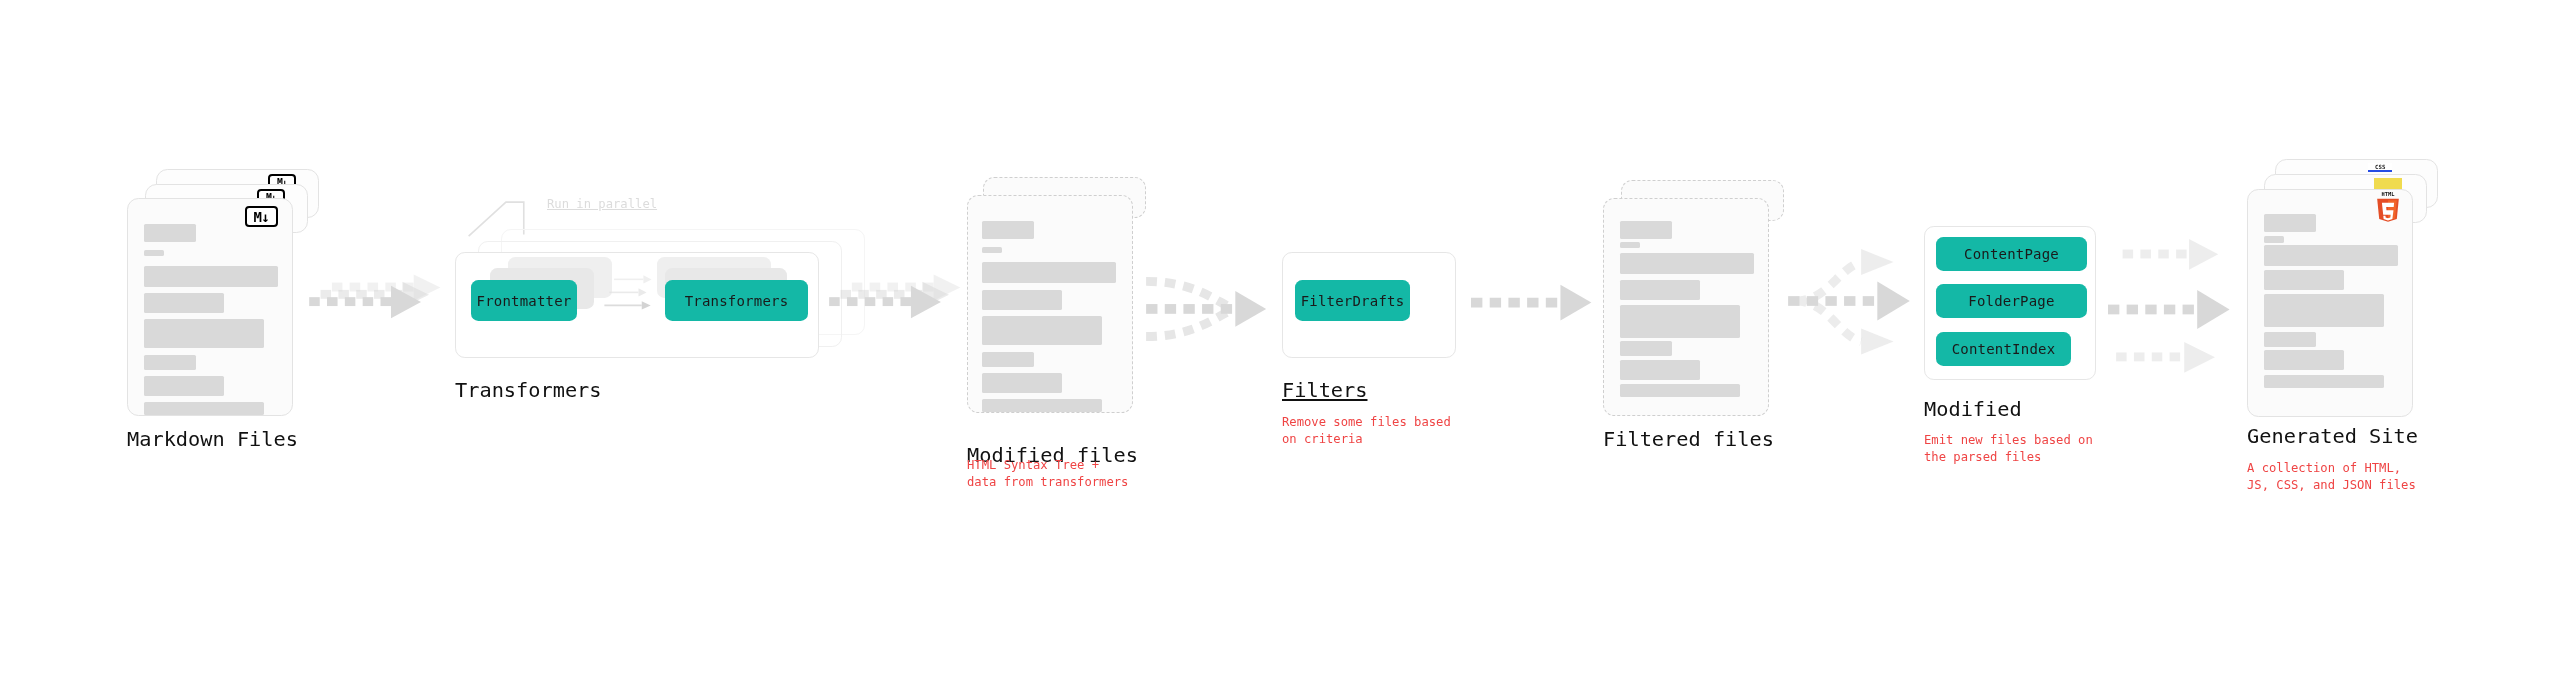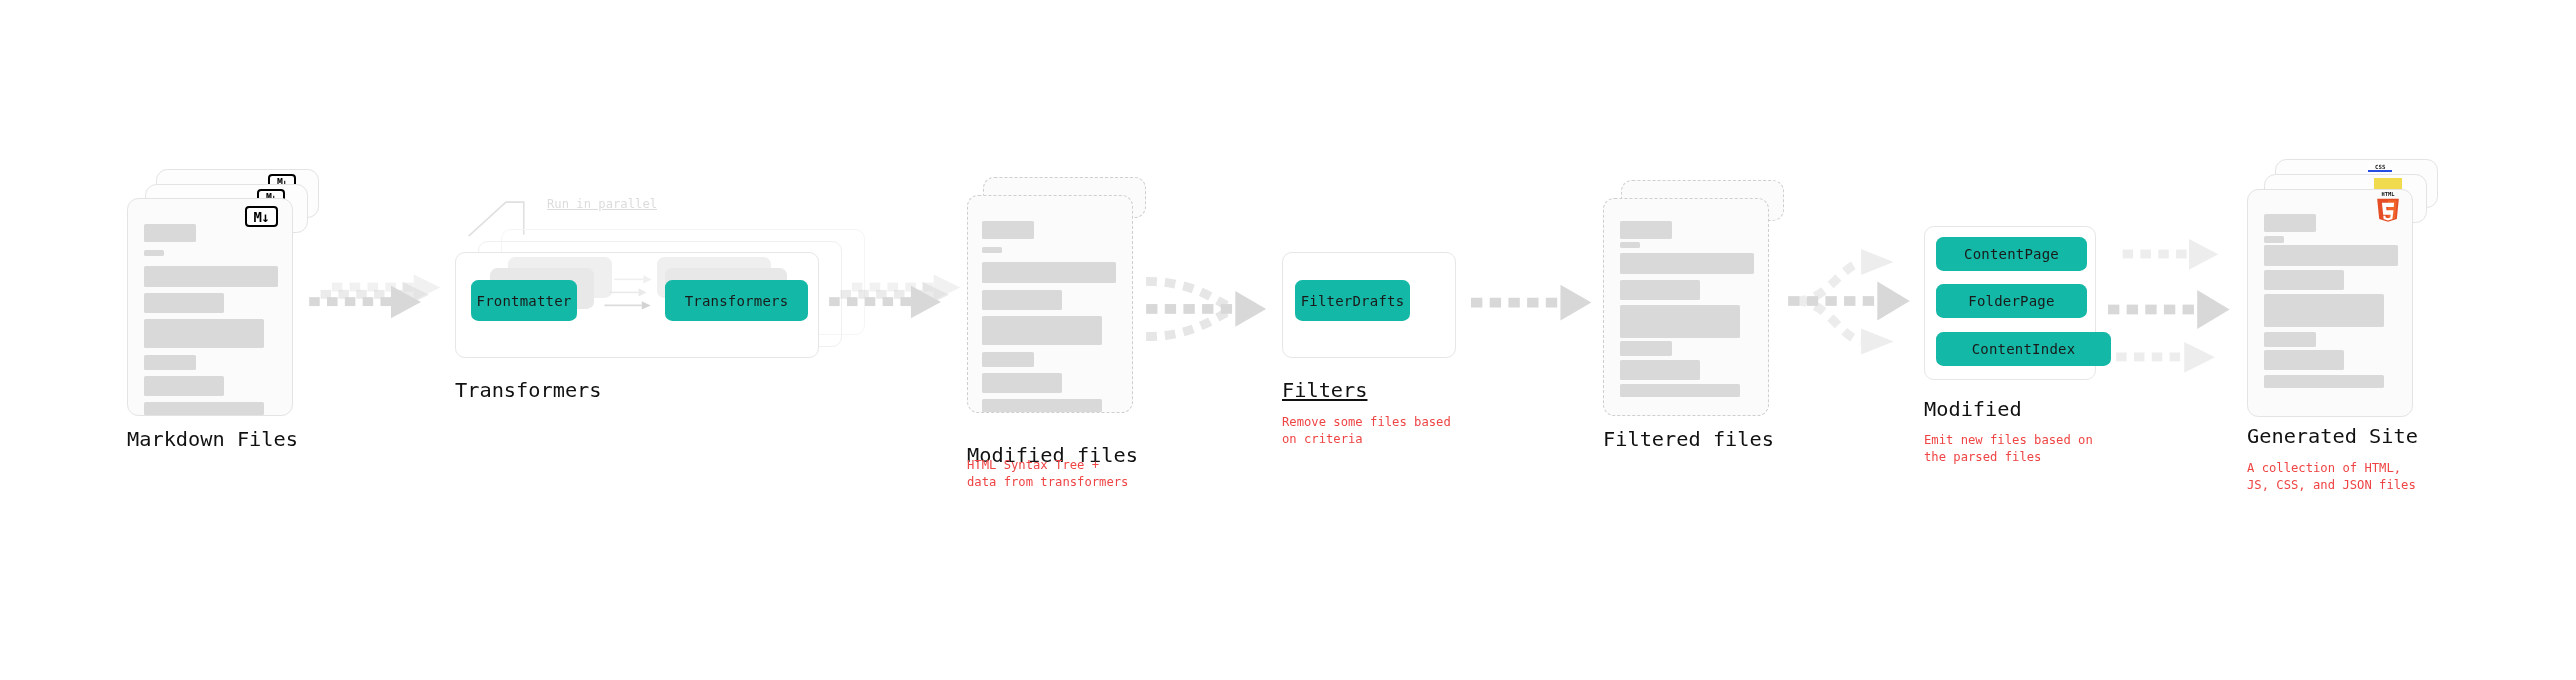--- a/index.html
+++ b/index.html
@@ -334,21 +334,21 @@
     </g>
   </svg>
 
   <div class="groupbox" style="left:1924px; top:226px; width:172px; height:154px;"></div>
   <div class="chip" style="left:1936px; top:237px; width:151px; height:34px;">
     <span>ContentPage</span>
   </div>
   <div class="chip" style="left:1936px; top:284px; width:151px; height:34px;">
     <span>FolderPage</span>
   </div>
-  <div class="chip" style="left:1936px; top:332px; width:175px; height:34px;text-align:center;">
+  <div class="chip" style="left:1936px; top:332px; width:135px; height:34px;text-align:center;">
     <span>ContentIndex</span>
   </div>
   <div class="title" style="left:1924px; top:397px;">Modified</div>
   <div class="subtitle" style="left:1924px; top:432px;">Emit new files based on
 the parsed files</div>
 
   <svg class="abs" style="left:2108px; top:234px;" width="154" height="138" viewBox="0 0 190 170">
     <g fill="#d8d8d8">
       <g opacity="0.45">
         <rect x="18" y="19" width="13" height="11"></rect>

